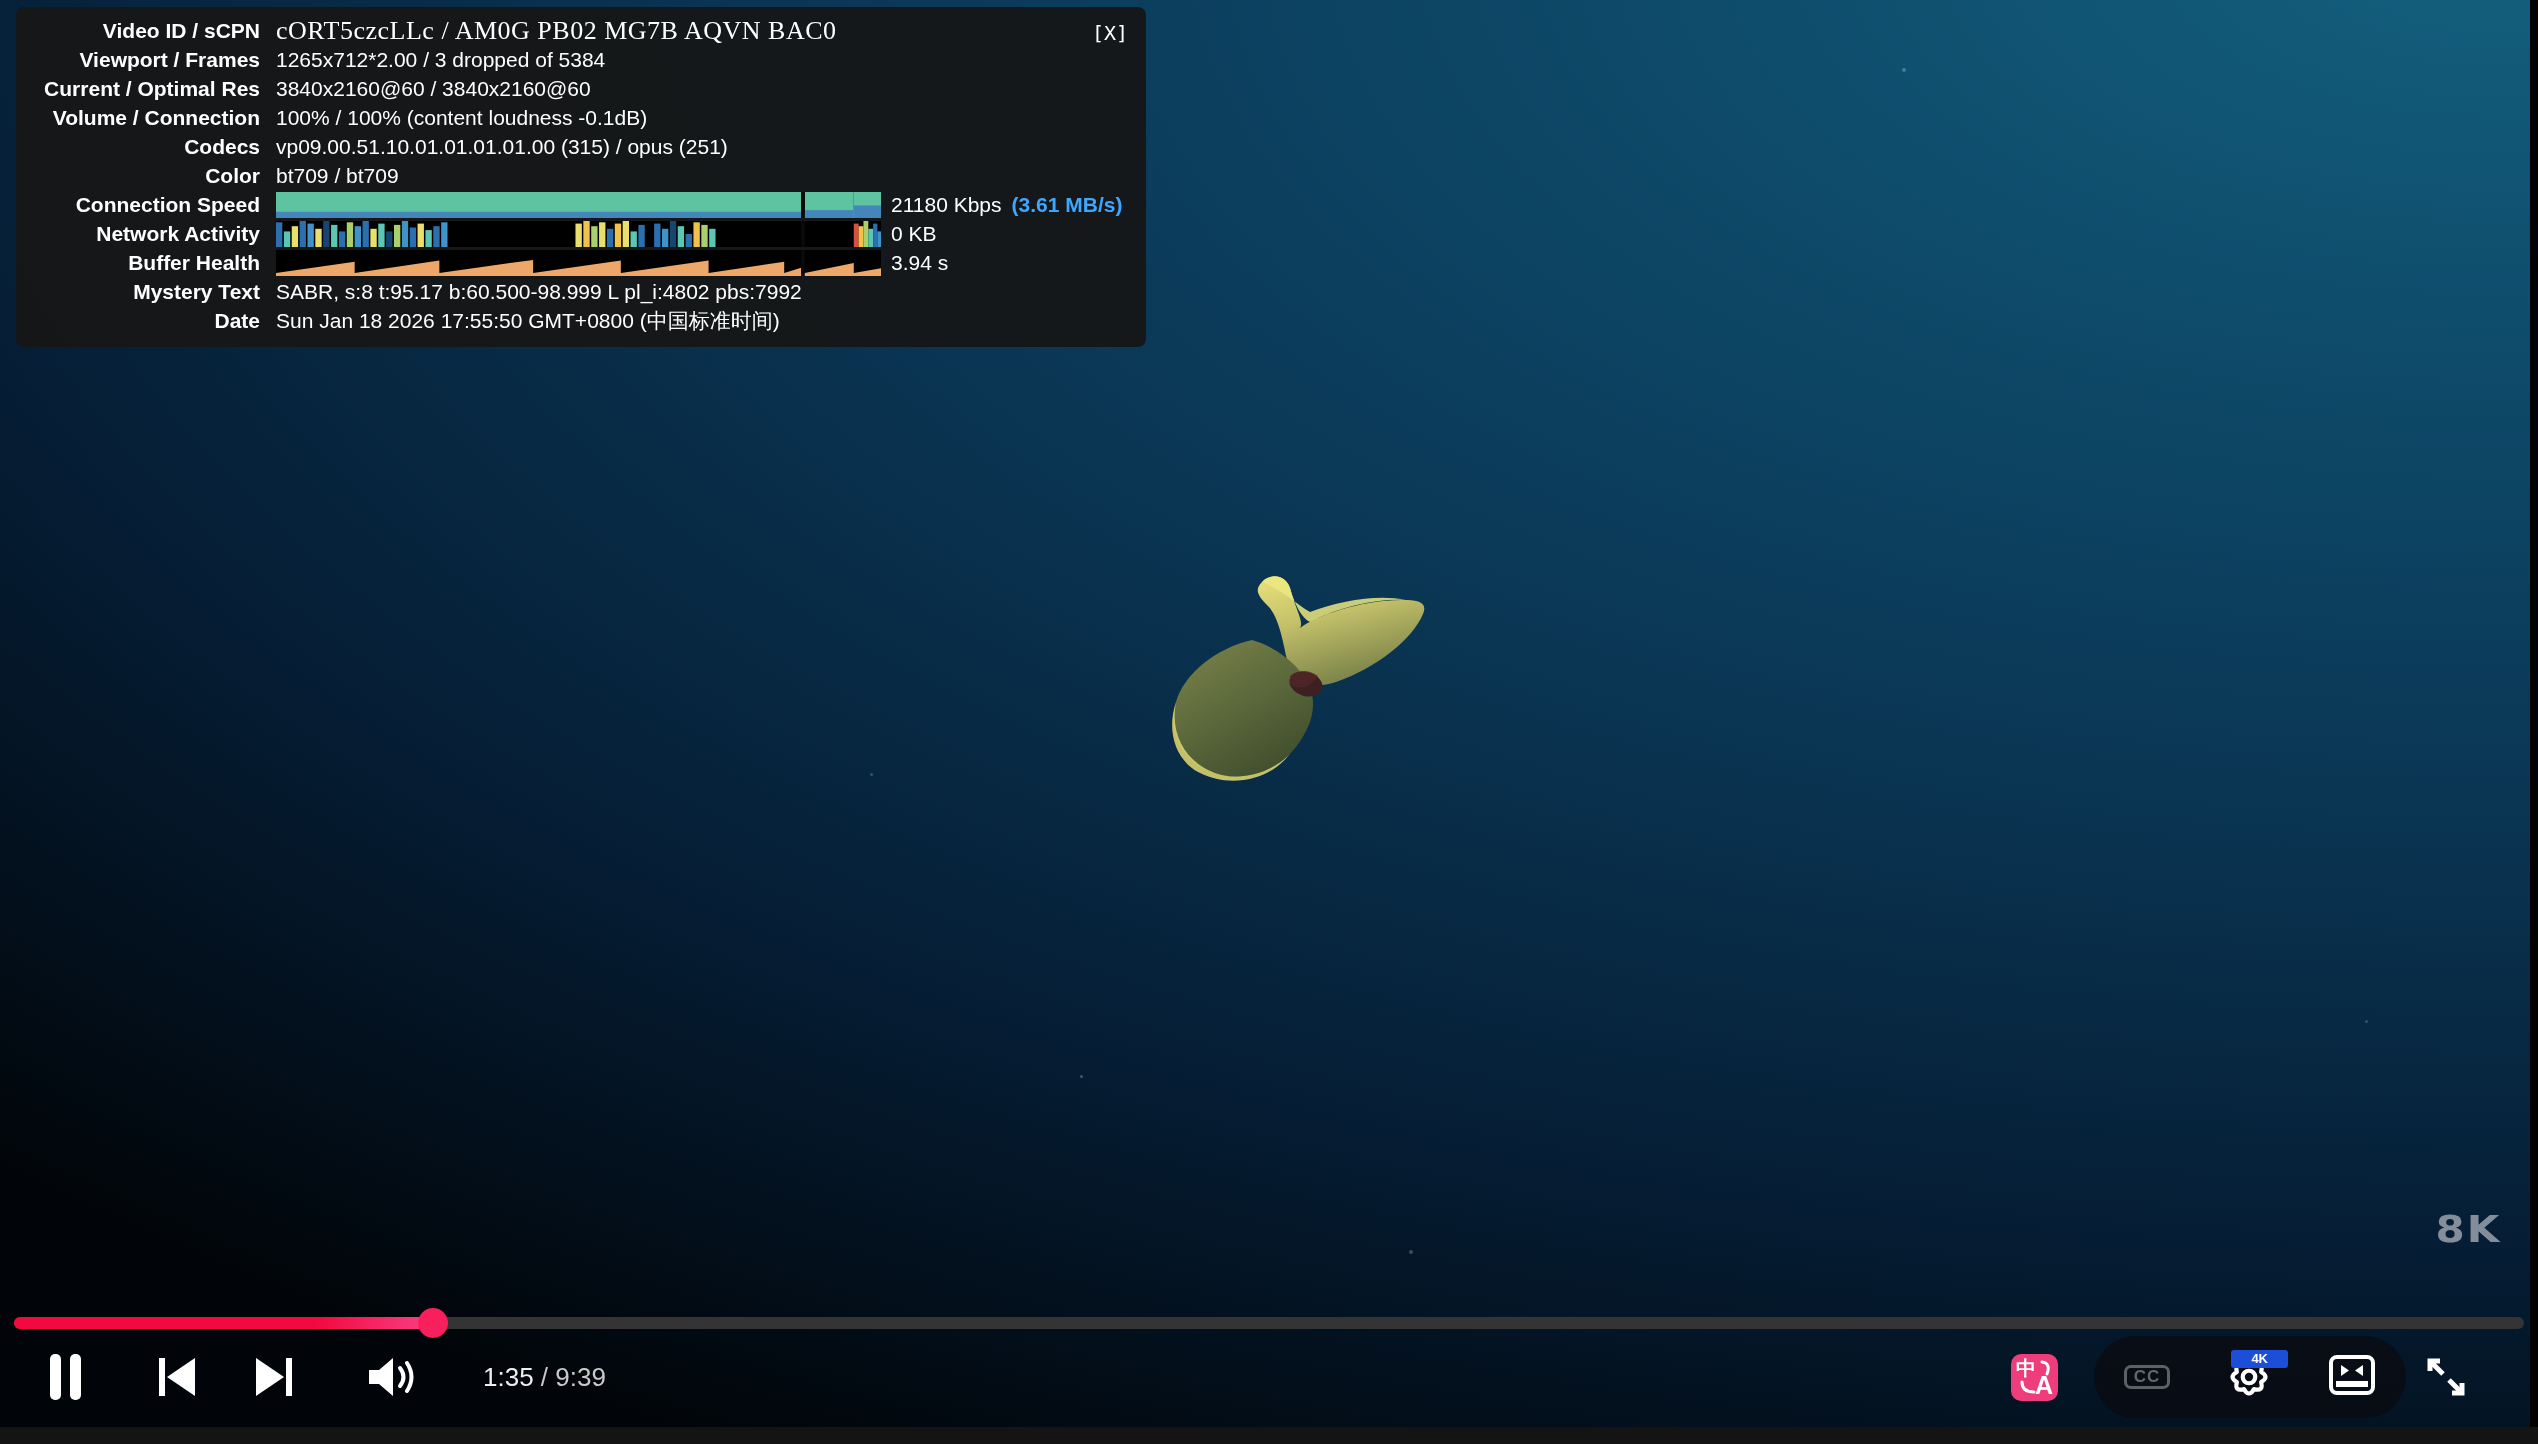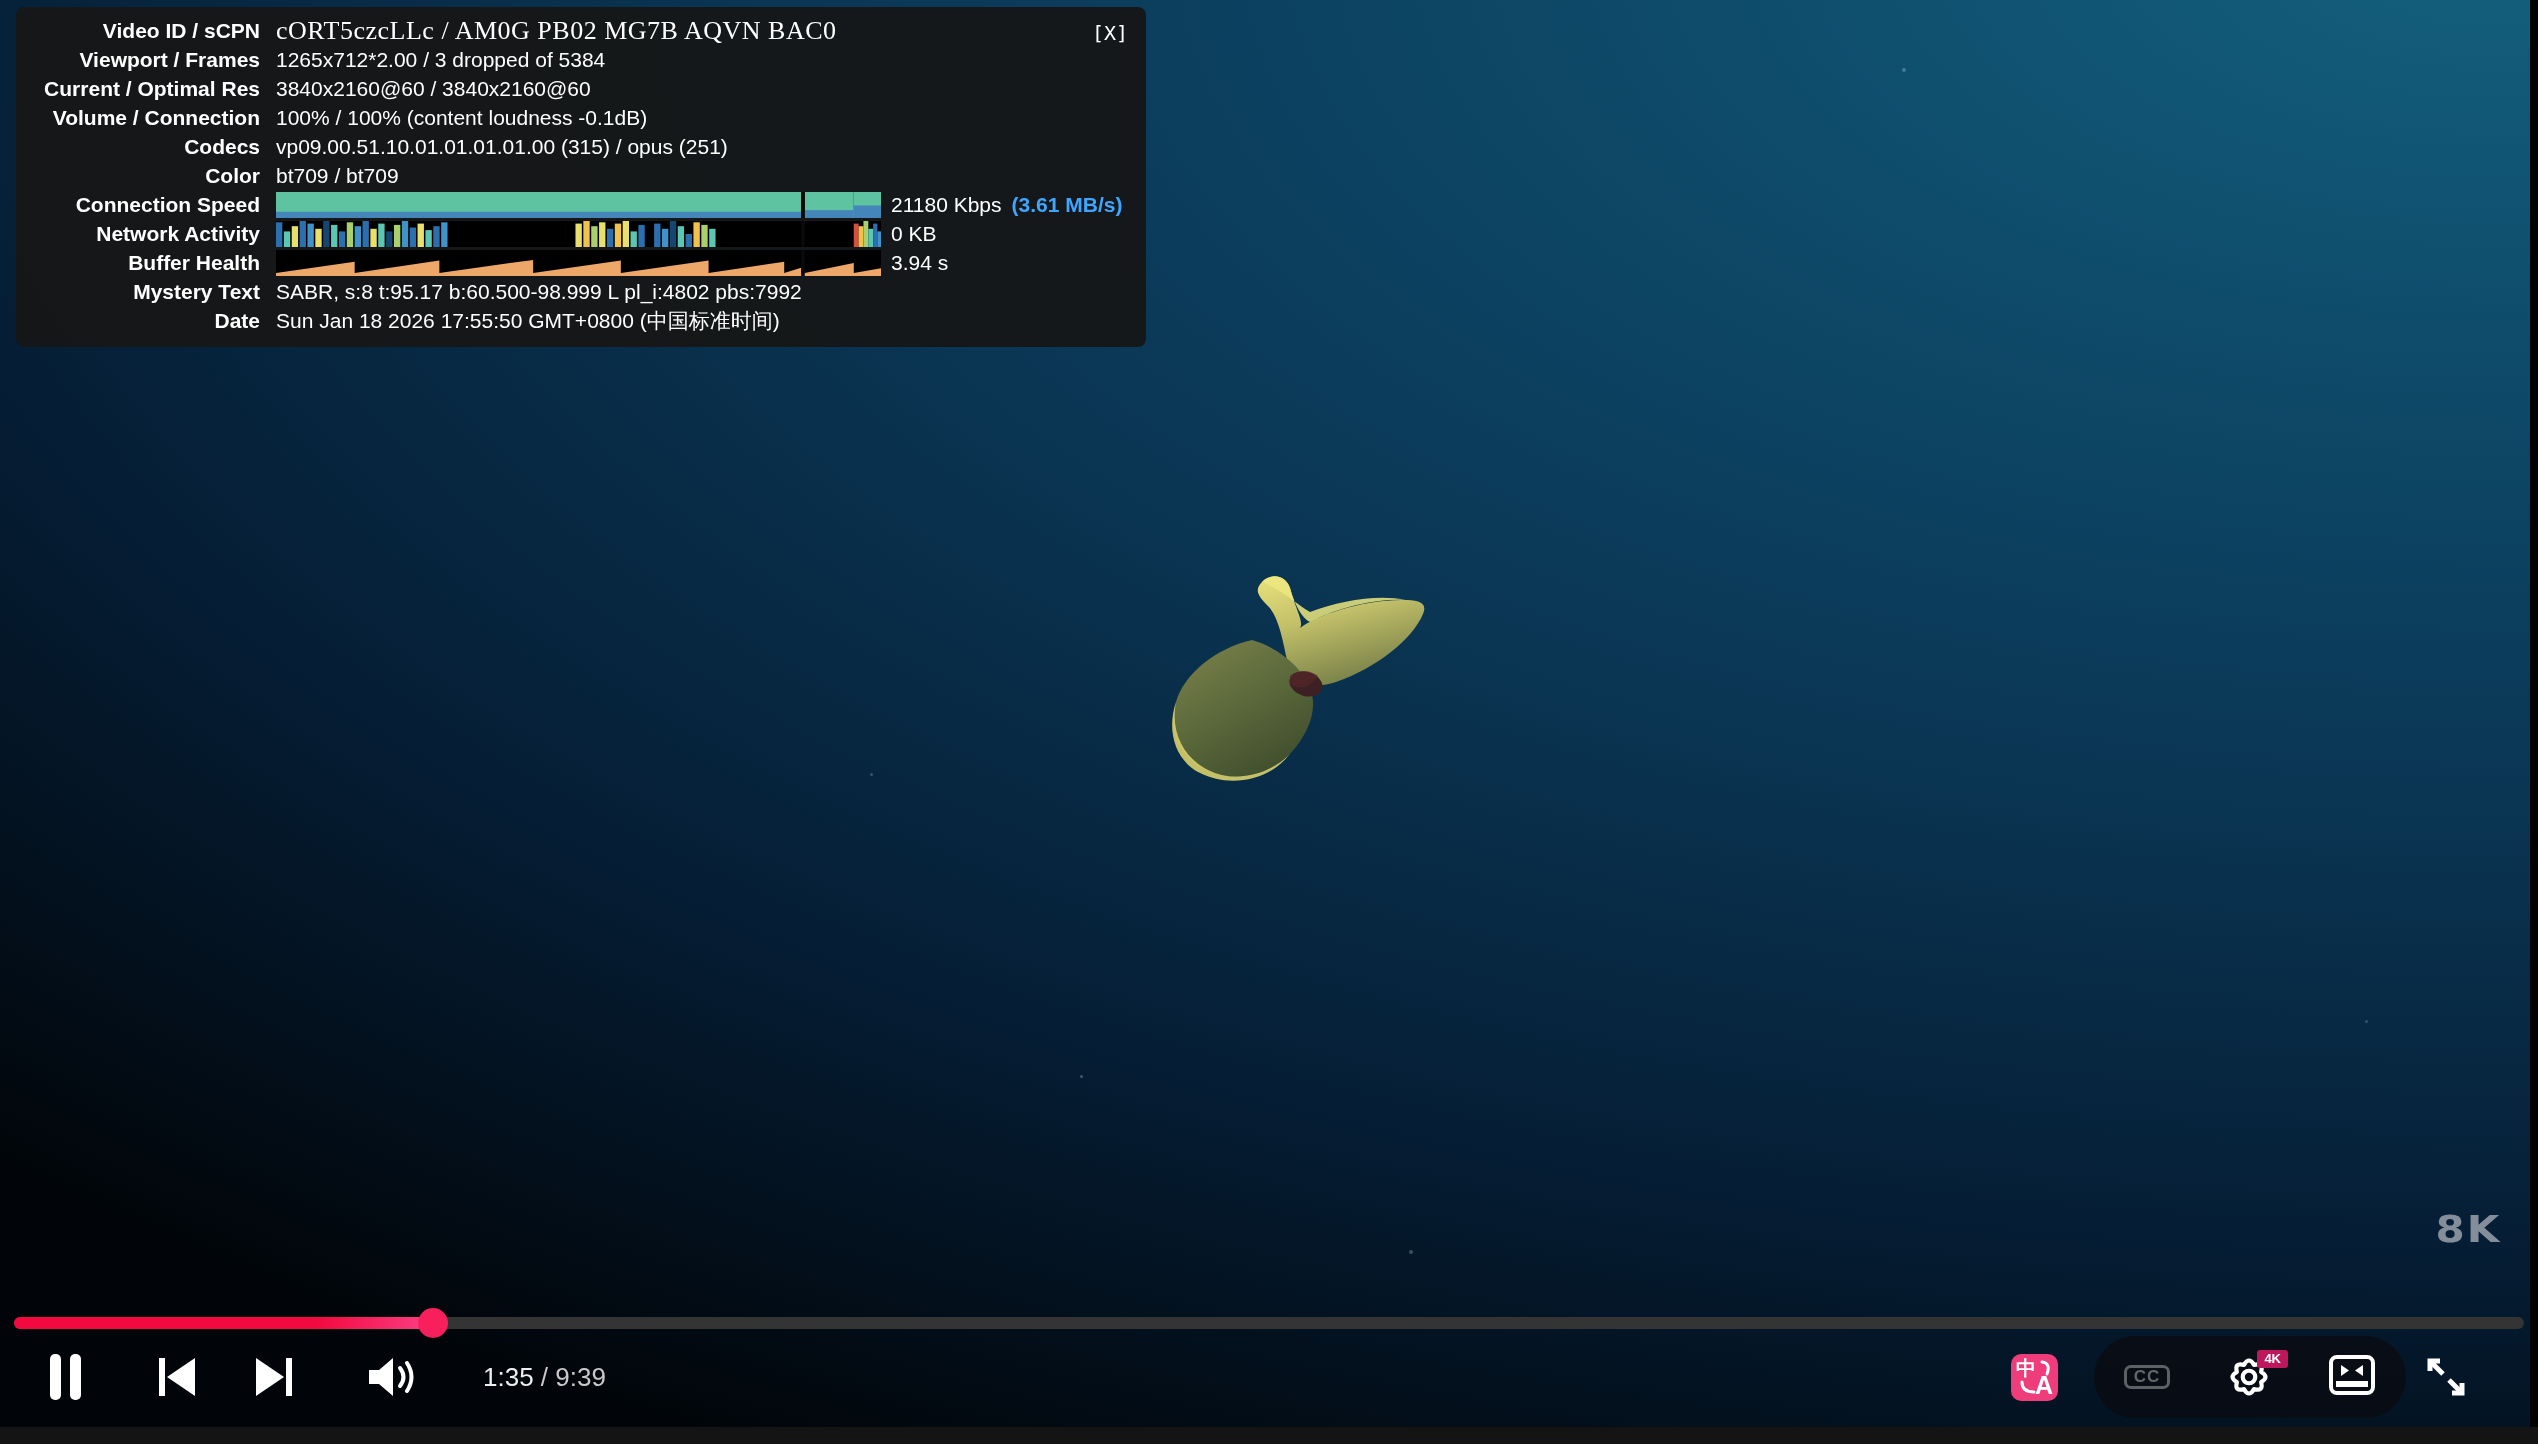--- a/index.html
+++ b/index.html
@@ -47,22 +47,22 @@
                    flex:none;cursor:pointer;}
   .translate-badge .zh{position:absolute;left:5px;top:1px;color:#fff;font-size:20px;font-weight:bold;}
   .translate-badge .la{position:absolute;right:5px;bottom:1px;color:#fff;font-size:25px;font-weight:bold;}
   .pill{display:flex;align-items:center;justify-content:space-between;box-sizing:border-box;
         width:312px;height:82px;border-radius:41px;background:rgba(9,12,19,0.88);
         padding:0 30px;margin-left:36px;flex:none;}
   .ccbox{width:46px;height:24px;border:3px solid #5d6065;border-radius:7px;box-sizing:border-box;
          display:flex;align-items:center;justify-content:center;color:#63666b;font-weight:bold;
          font-size:17px;letter-spacing:1px;cursor:pointer;}
   .gearwrap{position:relative;width:46px;height:46px;cursor:pointer;}
-  .gearbadge{position:absolute;top:-4px;right:-16px;background:#be185d;color:#fff;font-weight:bold;
-             font-size:13px;border-radius:3px;padding:1px 7px;line-height:16px;}
+  .gearbadge{position:absolute;top:-4px;right:-16px;background:#1d4ed8;color:#fff;font-weight:bold;
+             font-size:13px;border-radius:3px;padding:1px 20px;line-height:16px;}
   .fsbtn{margin-left:12px;margin-right:64px;}
 </style>
 </head>
 <body>
 
 <div class="screen">
 
   <div class="video">
     <svg class="seed" width="310" height="235" viewBox="0 0 310 235">
       <defs>

